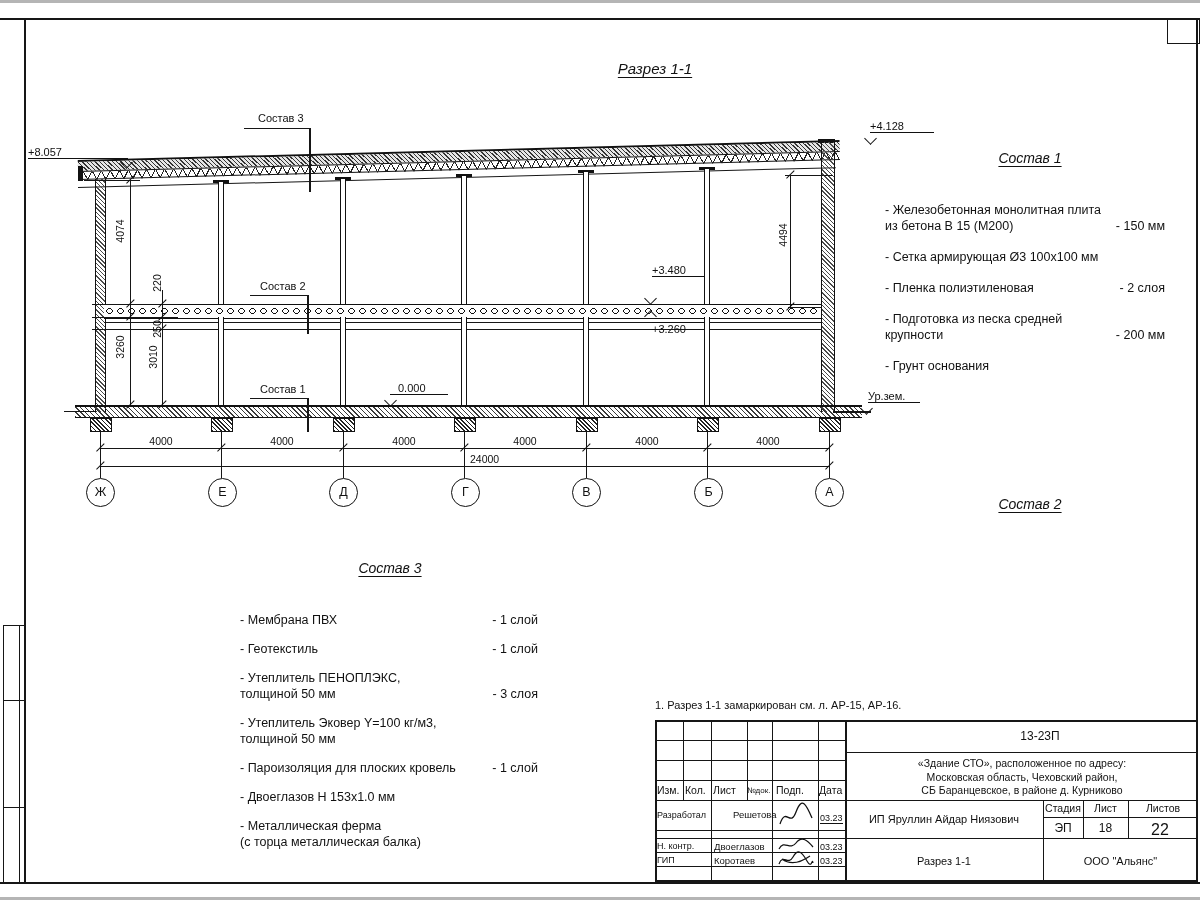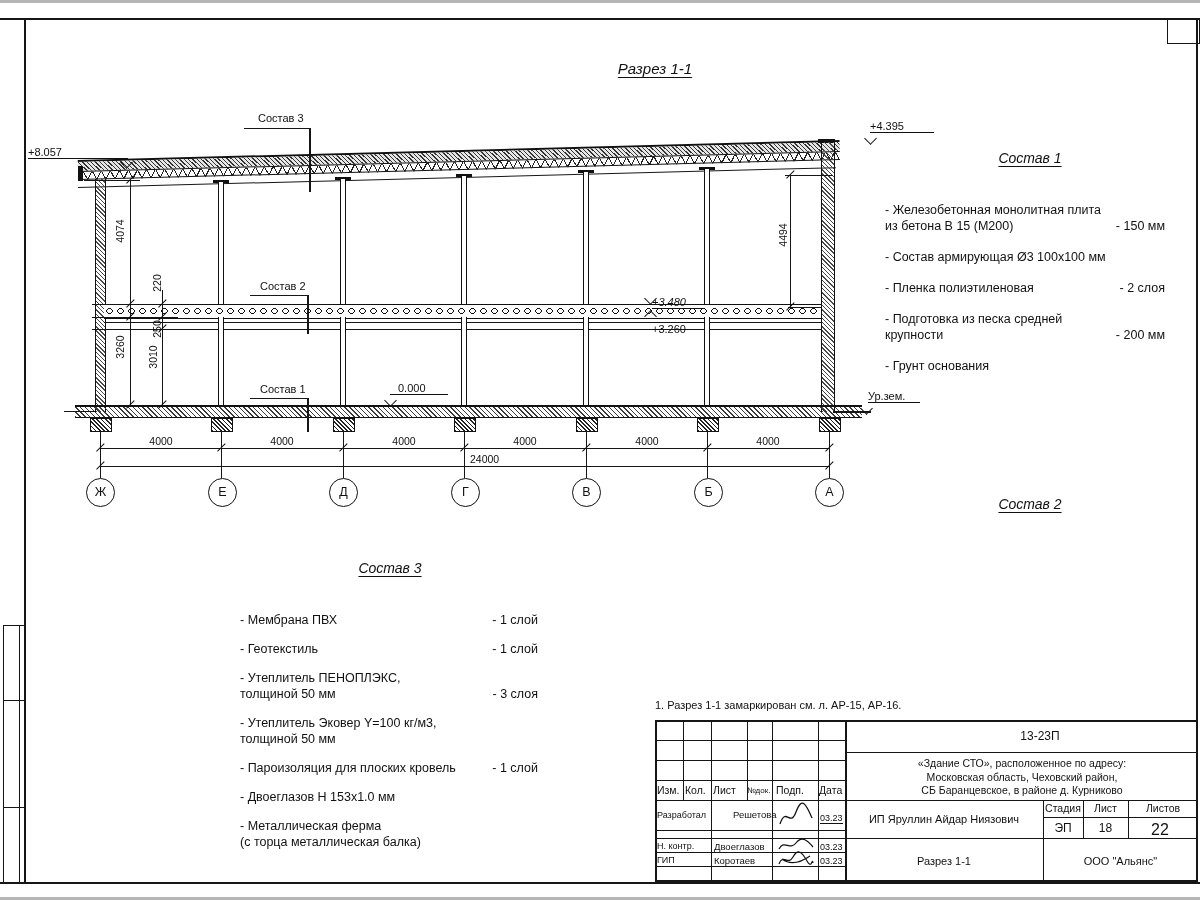--- a/index.html
+++ b/index.html
@@ -105,23 +105,23 @@
   <div class="abs hatchD" style="left:333px;top:418px;width:20px;height:12px;"></div>
   <div class="abs hatchD" style="left:454px;top:418px;width:20px;height:12px;"></div>
   <div class="abs hatchD" style="left:576px;top:418px;width:20px;height:12px;"></div>
   <div class="abs hatchD" style="left:697px;top:418px;width:20px;height:12px;"></div>
   <div class="abs hatchD" style="left:819px;top:418px;width:20px;height:12px;"></div>
   <div class="hl" style="left:64px;top:411px;width:31px;"></div>
   <div class="hl" style="left:833px;top:411px;width:38px;height:1.5px;"></div>
 
   <div class="txt ul" style="left:28px;top:146px;width:100px;">+8.057</div>
   <div class="lvl" style="left:122px;top:158px;"></div>
-  <div class="txt ul" style="left:870px;top:120px;width:64px;">+4.395</div>
+  <div class="txt ul" style="left:870px;top:120px;width:64px;">+4.128</div>
   <div class="lvl" style="left:866px;top:134px;"></div>
-  <div class="txt ul" style="left:652px;top:296px;width:52px;font-style:italic;">+3.480</div>
+  <div class="txt ul" style="left:652px;top:264px;width:52px;">+3.480</div>
   <div class="lvl" style="left:646px;top:294px;"></div>
   <div class="lvl up" style="left:646px;top:312px;"></div>
   <div class="txt ol" style="left:652px;top:322px;width:52px;">+3.260</div>
   <div class="txt ul" style="left:390px;top:382px;width:58px;text-indent:8px;">0.000</div>
   <div class="lvl" style="left:386px;top:396px;"></div>
   <div class="txt ul" style="left:868px;top:390px;width:52px;">Ур.зем.</div>
   <div class="lvl" style="left:862px;top:404px;"></div>
 
   <div class="txt" style="left:258px;top:112px;">Состав 3</div>
   <div class="hl" style="left:244px;top:128px;width:66px;"></div>
@@ -195,21 +195,21 @@
   <div class="bubble" style="left:815px;top:478px;">А</div>
 
   <div class="heading h" style="left:930px;top:150px;">Состав 1</div>
   <div class="list" style="left:885px;top:202px;width:280px;gap:15px;">
     <div class="li">
         <div class="li-name">- Железобетонная  монолитная плита
 из бетона В 15 (М200)</div>
         <div class="li-val">- 150 мм</div>
       </div>
     <div class="li">
-        <div class="li-name">- Состав армирующая Ø3 100х100 мм</div>
+        <div class="li-name">- Сетка армирующая Ø3 100х100 мм</div>
         <div class="li-val"></div>
       </div>
     <div class="li">
         <div class="li-name">- Пленка полиэтиленовая</div>
         <div class="li-val">-  2 слоя</div>
       </div>
     <div class="li">
         <div class="li-name">- Подготовка из песка средней
 крупности</div>
         <div class="li-val">- 200 мм</div>

